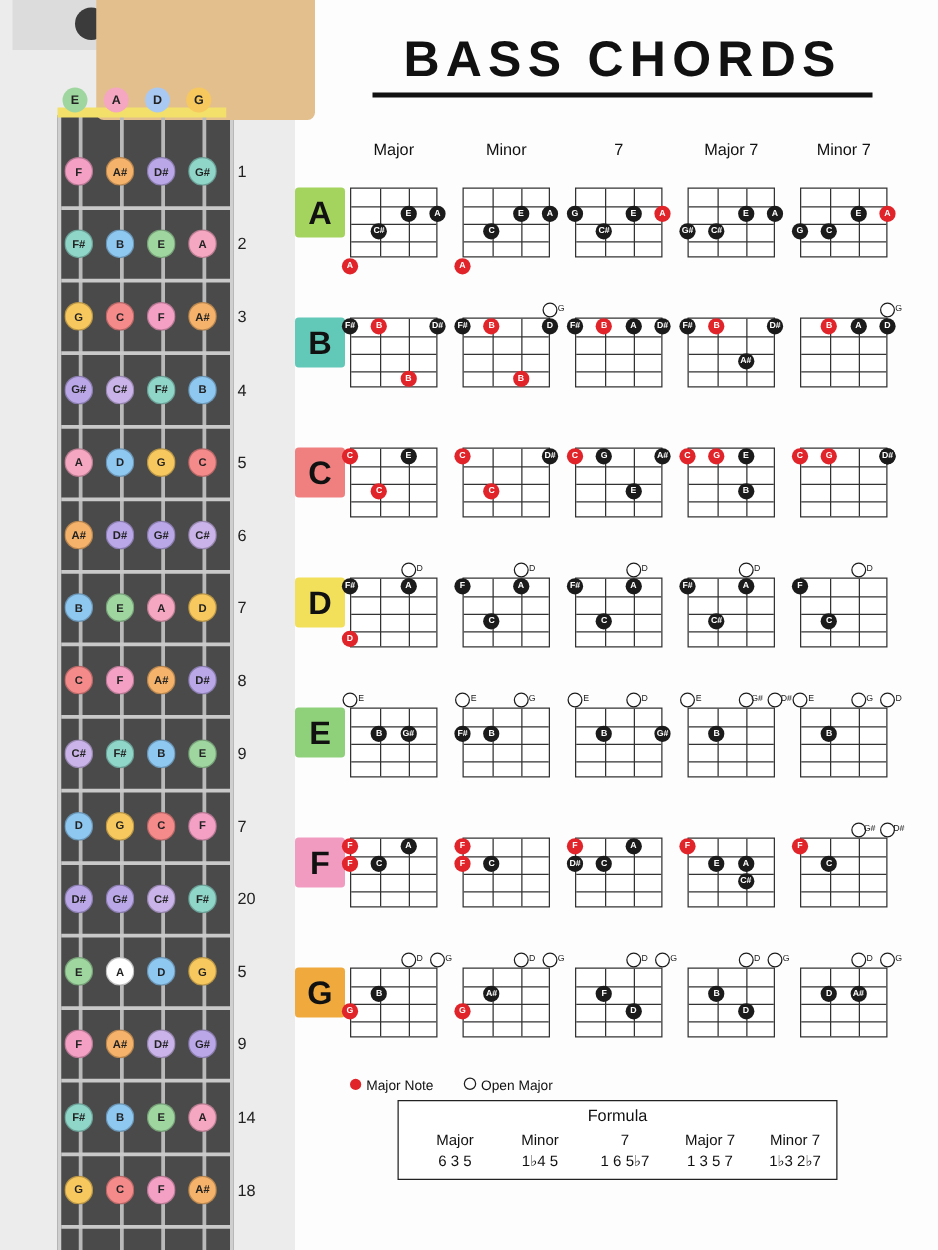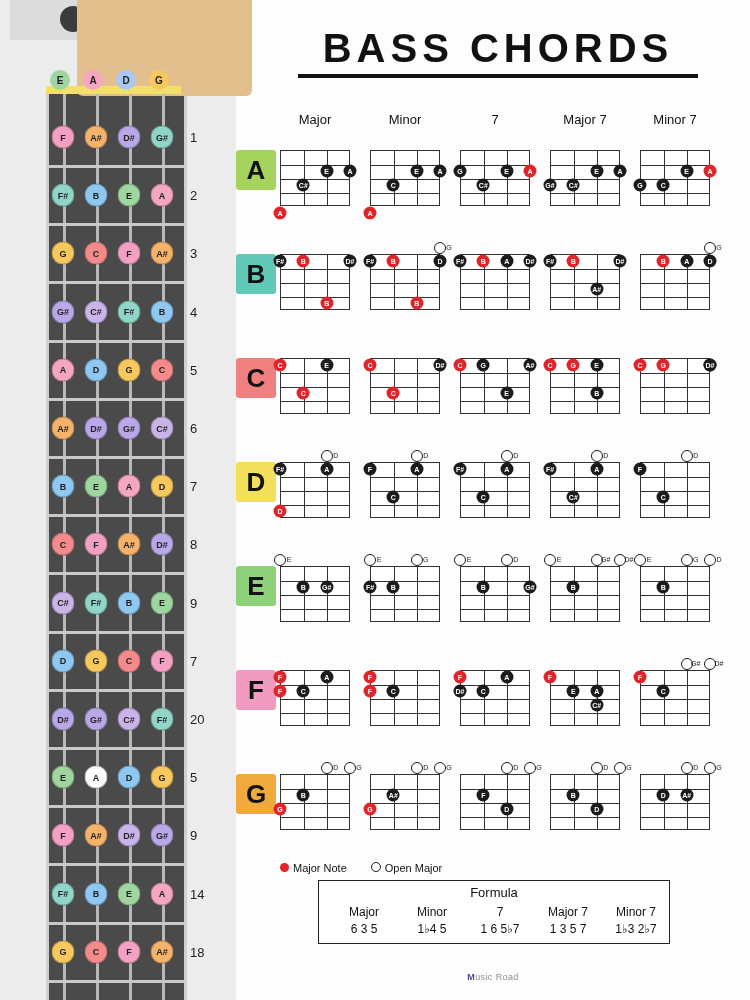--- a/index.html
+++ b/index.html
@@ -768,17 +768,14 @@
             <div>Major 7</div>
             <div class="f2">1 3 5 7</div>
           </div>
           <div class="fcol" style="left: 278px;">
             <div>Minor 7</div>
             <div class="f2">1♭3 2♭7</div>
           </div>
         </div>
     </div>
 
-    <div class="brand">
-      <span class="mark">M</span><span>usic Road</span>
-    </div>
   </div>
 </div>
 
 </body></html>

